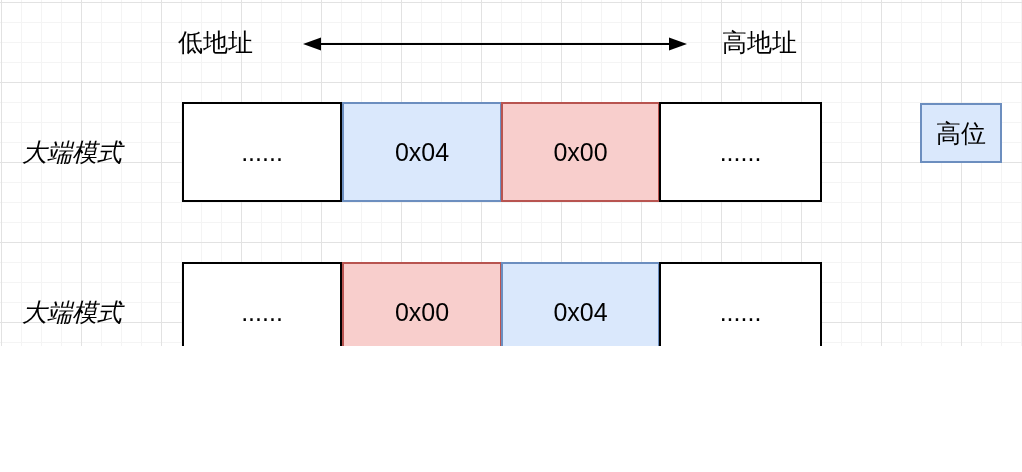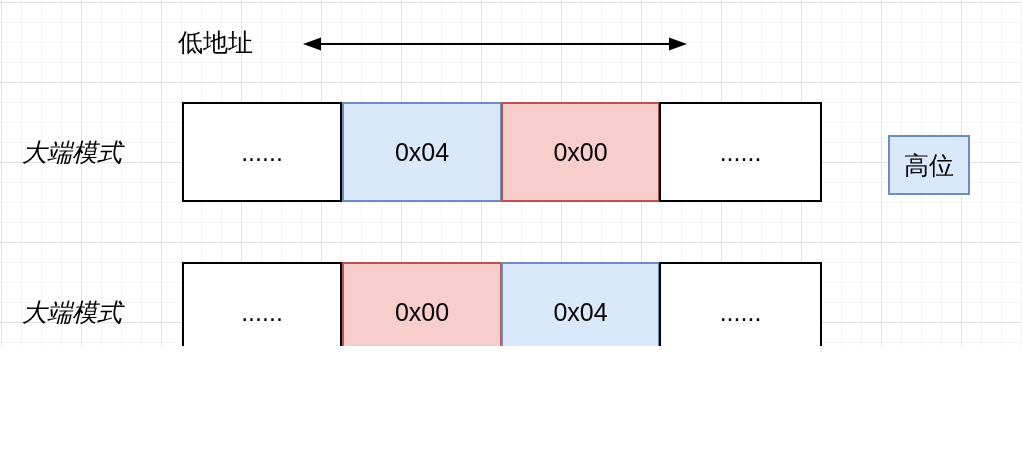--- a/index.html
+++ b/index.html
@@ -53,31 +53,30 @@
     white-space: nowrap;
   }
   .row1 .cell { top: 102px; }
   .row2 .cell { top: 262px; }
   .c0 { left: 182px; width: 160px; }
   .c1 { left: 342px; width: 160px; }
   .c2 { left: 501px; width: 159px; }
   .c3 { left: 659px; width: 163px; }
   .legend-box {
     position: absolute;
-    left: 888px;
+    left: 920px;
     width: 82px;
     height: 60px;
     box-sizing: border-box;
     border: 2px solid #000;
     display: flex;
     align-items: center;
     justify-content: center;
     font-size: 25px;
     white-space: nowrap;
-    margin-top: 32px;
   }
   .legend-high { top: 103px; }
   .legend-low  { top: 203px; }
   .diagram-title {
     position: absolute;
     left: 0;
     top: 422px;
     width: 990px;
     text-align: center;
     font-size: 30px;
@@ -91,20 +90,21 @@
 <div class="canvas">
 
   <span class="axis-label" style="left:178px">低地址</span>
 
   <svg class="arrow-svg" width="390" height="22" viewBox="0 0 390 22">
     <line x1="16" y1="11" x2="374" y2="11" stroke="#000" stroke-width="2"></line>
     <polygon points="3,11 21,4.5 21,17.5" fill="#000"></polygon>
     <polygon points="387,11 369,4.5 369,17.5" fill="#000"></polygon>
   </svg>
 
+  <span class="axis-label" style="left:722px">高地址</span>
 
   <div class="row1">
     <div class="row-label" style="top:102px">大端模式</div>
     <div class="cell c0" style="background: rgb(255, 255, 255); border-color: rgb(0, 0, 0);">......</div>
     <div class="cell c1" style="background: rgb(218, 232, 252); border-color: rgb(108, 142, 191);">0x04</div>
     <div class="cell c2" style="background: rgb(248, 206, 204); border-color: rgb(184, 84, 80);">0x00</div>
     <div class="cell c3" style="background: rgb(255, 255, 255); border-color: rgb(0, 0, 0);">......</div>
   </div>
 
   <div class="row2">

